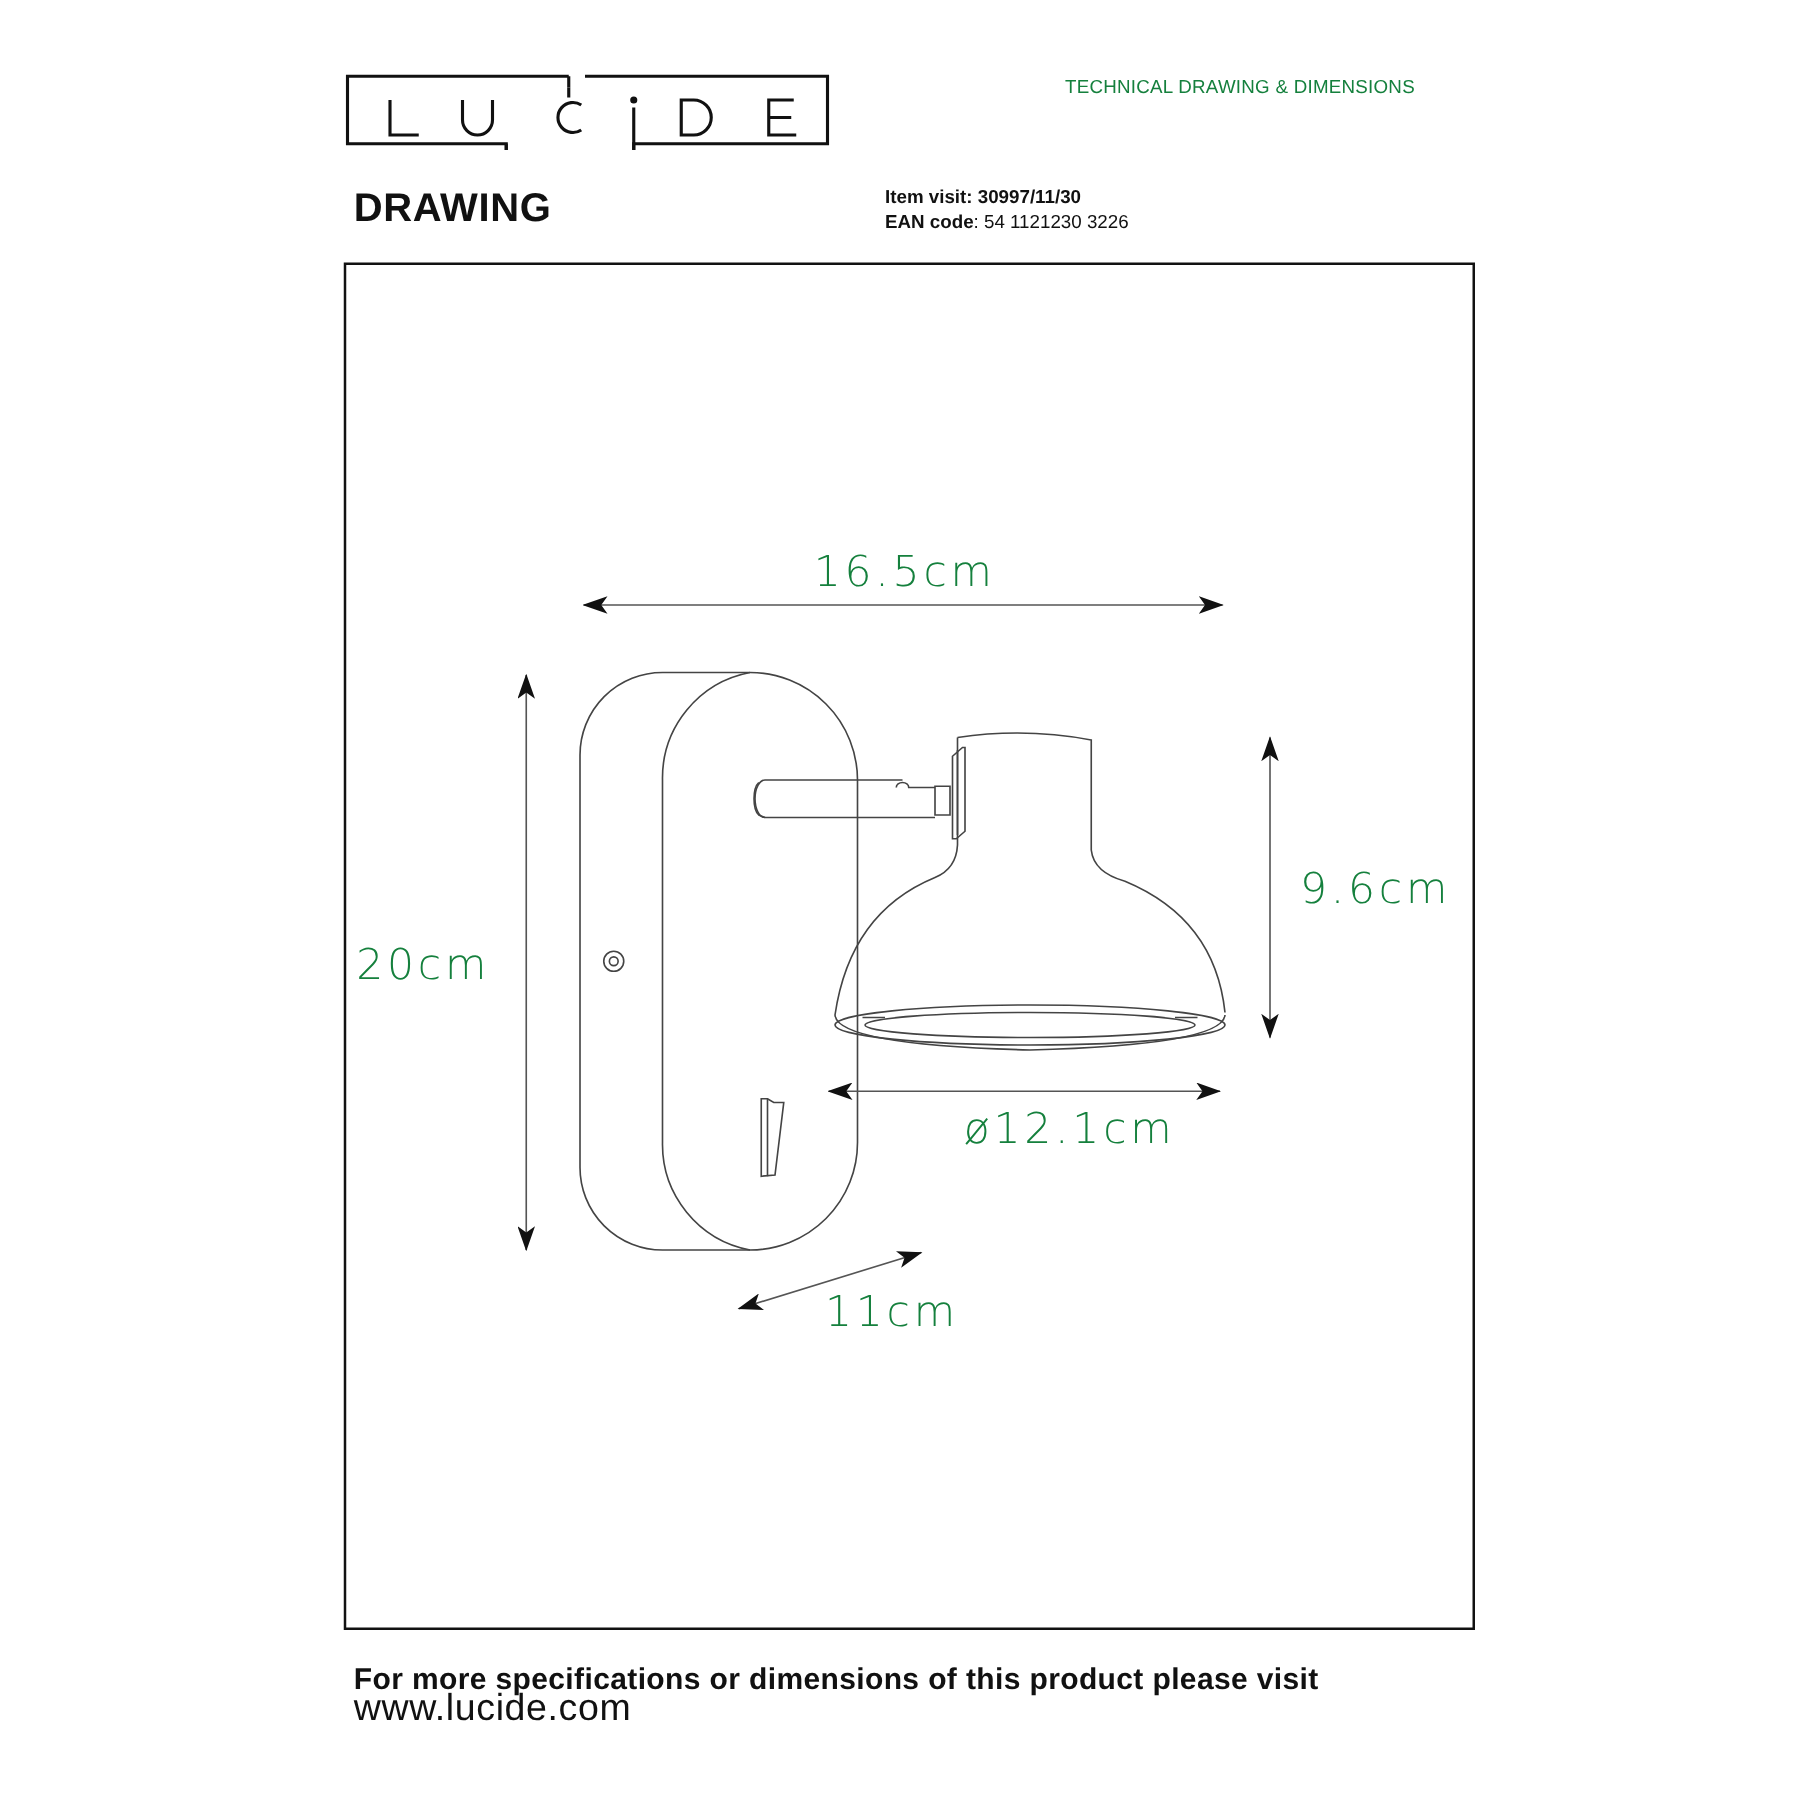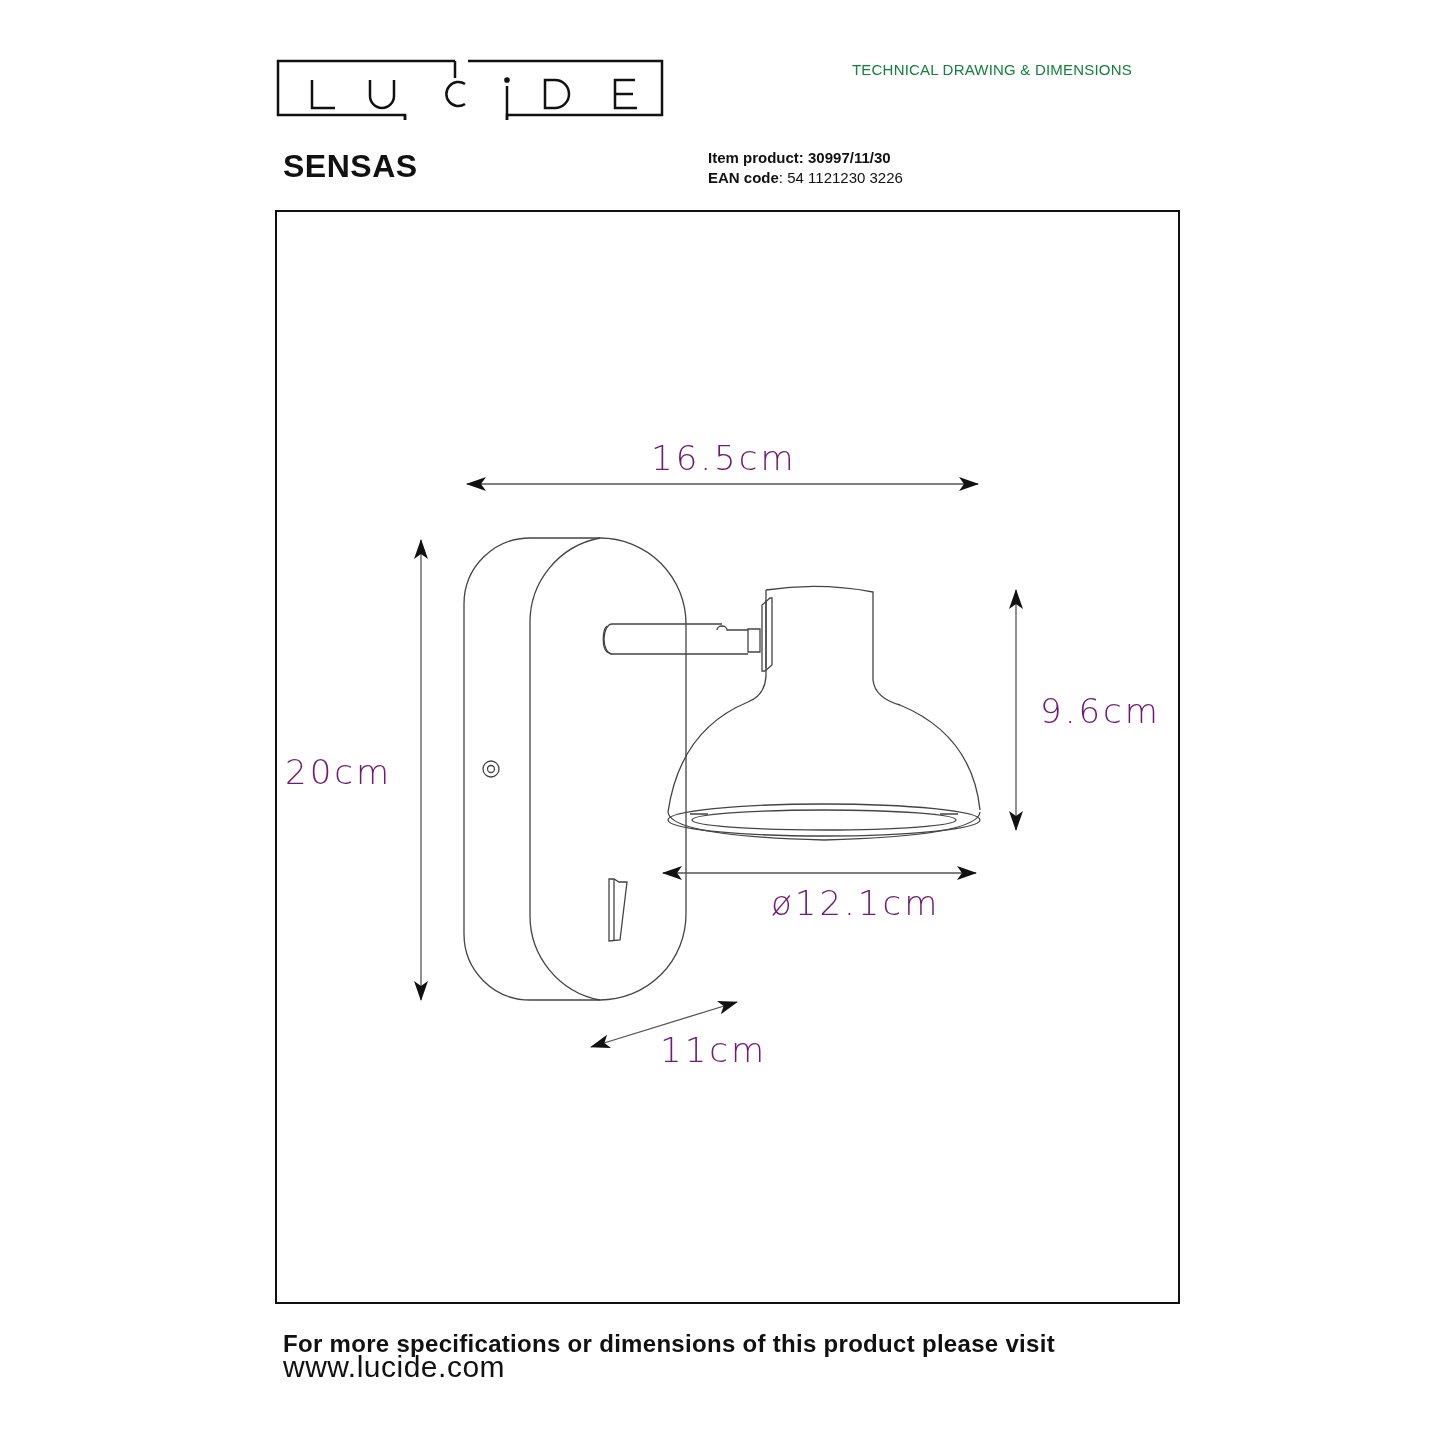--- a/index.html
+++ b/index.html
@@ -8,21 +8,21 @@
   .logo-box { left: 275px; top: 58px; width: 390px; height: 62px; }
   .logo-text { left: 275px; top: 58px; width: 390px; height: 62px; display:flex; align-items:center; justify-content:center; }
   .header-right { left: 852px; top: 61px; font-size: 15px; letter-spacing: 0.2px; color:#15803d; }
   .product-name { left: 283px; top: 148px; font-size: 32px; font-weight: bold; letter-spacing: 0.5px; }
   .meta { left: 708px; top: 148px; font-size: 15px; line-height: 20px; }
   .meta b { font-weight: bold; }
   .frame { left: 275px; top: 210px; width: 901px; height: 1090px; border: 2px solid #111; box-sizing: content-box; }
   .drawing { left: 0; top: 0; width: 1445px; height: 1445px; }
   .footer-1 { left: 283px; top: 1330px; font-size: 24px; font-weight: bold; letter-spacing: 0.3px; }
   .footer-2 { left: 283px; top: 1350px; font-size: 30px; font-weight: normal; letter-spacing: 0.5px; }
-  .dim { font-family: "DejaVu Sans", sans-serif; font-weight: 300; font-size: 34px; color: #701a75; letter-spacing: 3px; }
+  .dim { font-family: "DejaVu Sans", sans-serif; font-weight: 300; font-size: 34px; color: #15803d; letter-spacing: 3px; }
 </style>
 </head>
 <body>
 
 <svg class="abs logo-box" viewBox="0 0 390 62" width="390" height="62">
 
   <path d="M180 3 L3 3 L3 57 L130 57 L130 62" fill="none" stroke="#111" stroke-width="2.5"></path>
   <path d="M180 3 L180 12" fill="none" stroke="#111" stroke-width="2.5"></path>
   <path d="M193 3 L387 3 L387 57 L232 57 L232 62" fill="none" stroke="#111" stroke-width="2.5"></path>
   <path d="M130 62 L130 57" fill="none" stroke="#111" stroke-width="2.5"></path>
@@ -43,25 +43,25 @@
 
       <path d="M270 22 L270 50 L280 50 A14 14 0 0 0 280 22 Z"></path>
 
       <path d="M360 22 L340 22 L340 50 L362 50 M340 36 L358 36"></path>
     </g>
   </svg>
 </div>
 
 <div class="abs header-right">TECHNICAL DRAWING &amp; DIMENSIONS</div>
 
-<div class="abs product-name">SENSAS</div>
+<div class="abs product-name">DRAWING</div>
 
 <div class="abs meta">
   <div>
-    <b>Item product</b><b>: </b><b>30997/11/30</b>
+    <b>Item visit</b><b>: </b><b>30997/11/30</b>
   </div>
   <div>
     <b>EAN code</b>: <span>54 1121230 3226</span>
   </div>
 </div>
 
 <div class="abs frame"></div>
 
 <svg class="abs drawing" viewBox="0 0 1445 1445" width="1445" height="1445">
   <defs>

